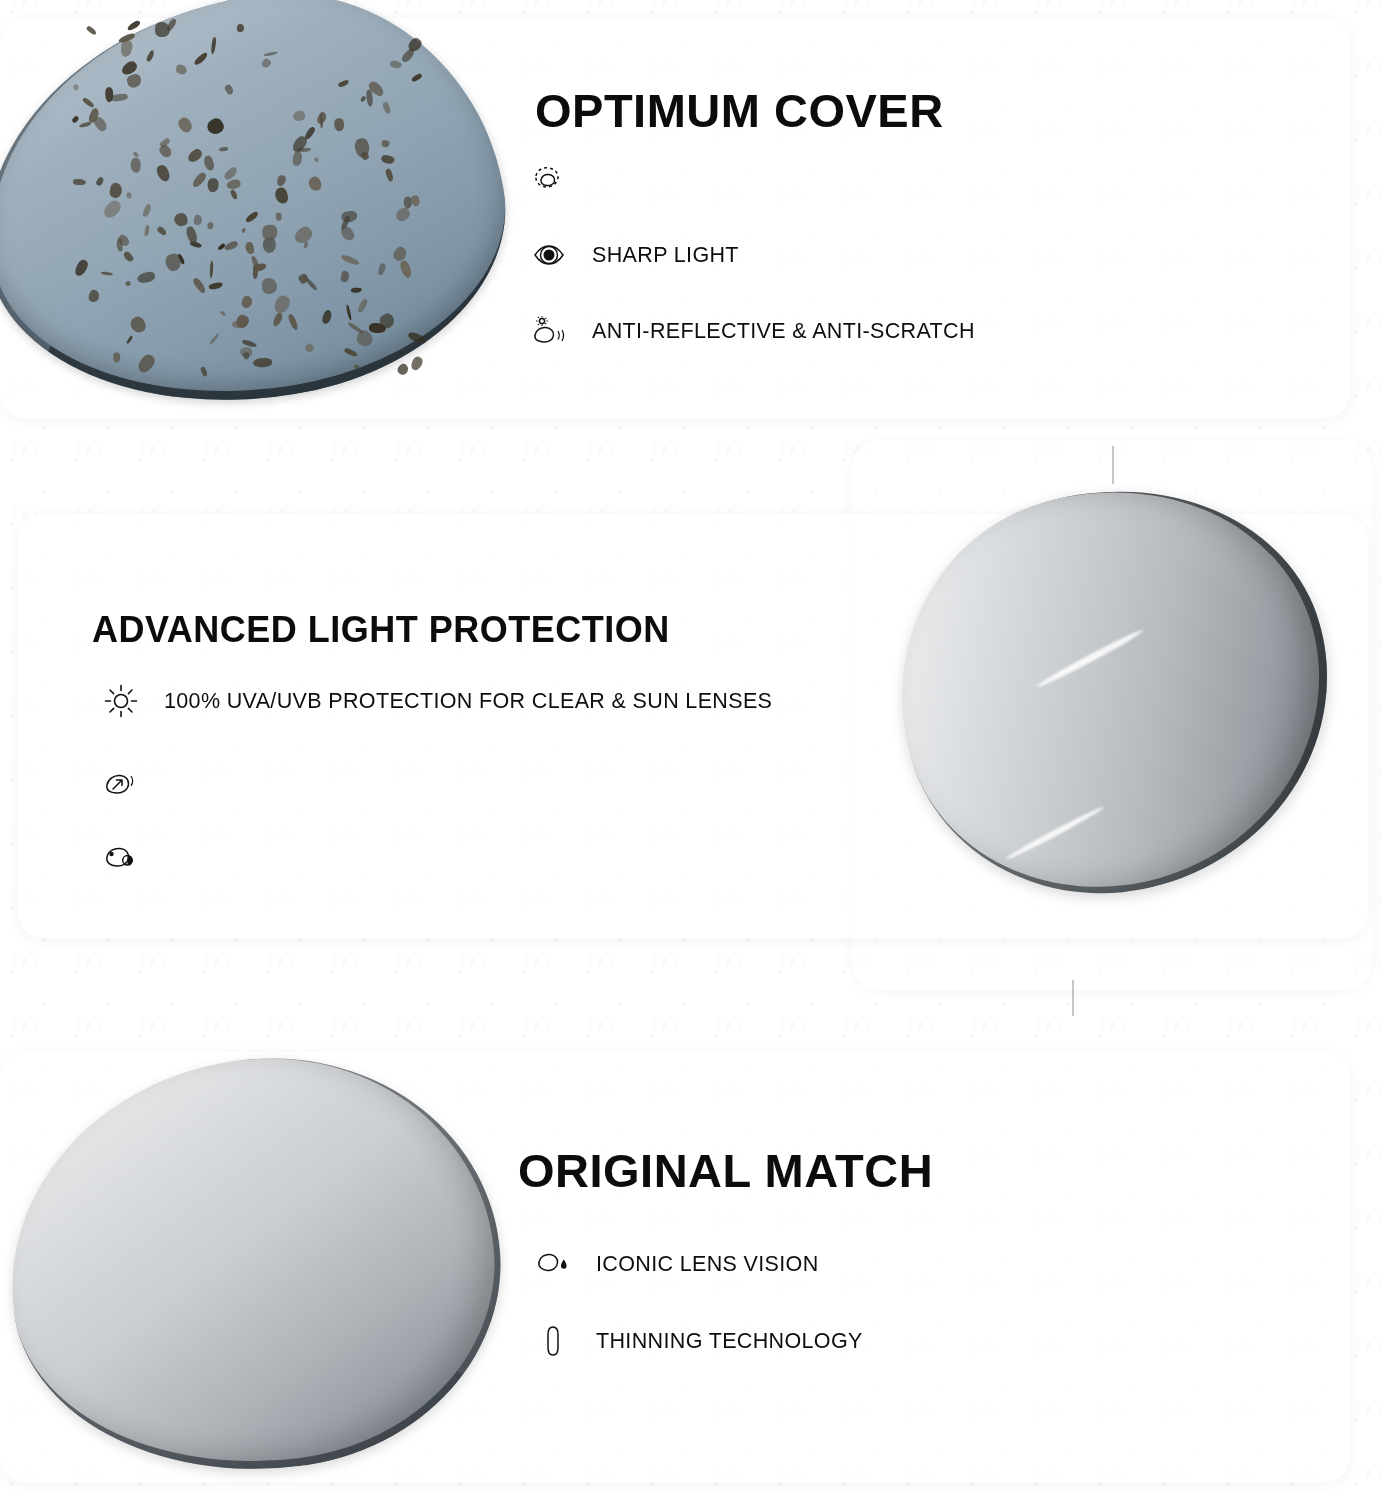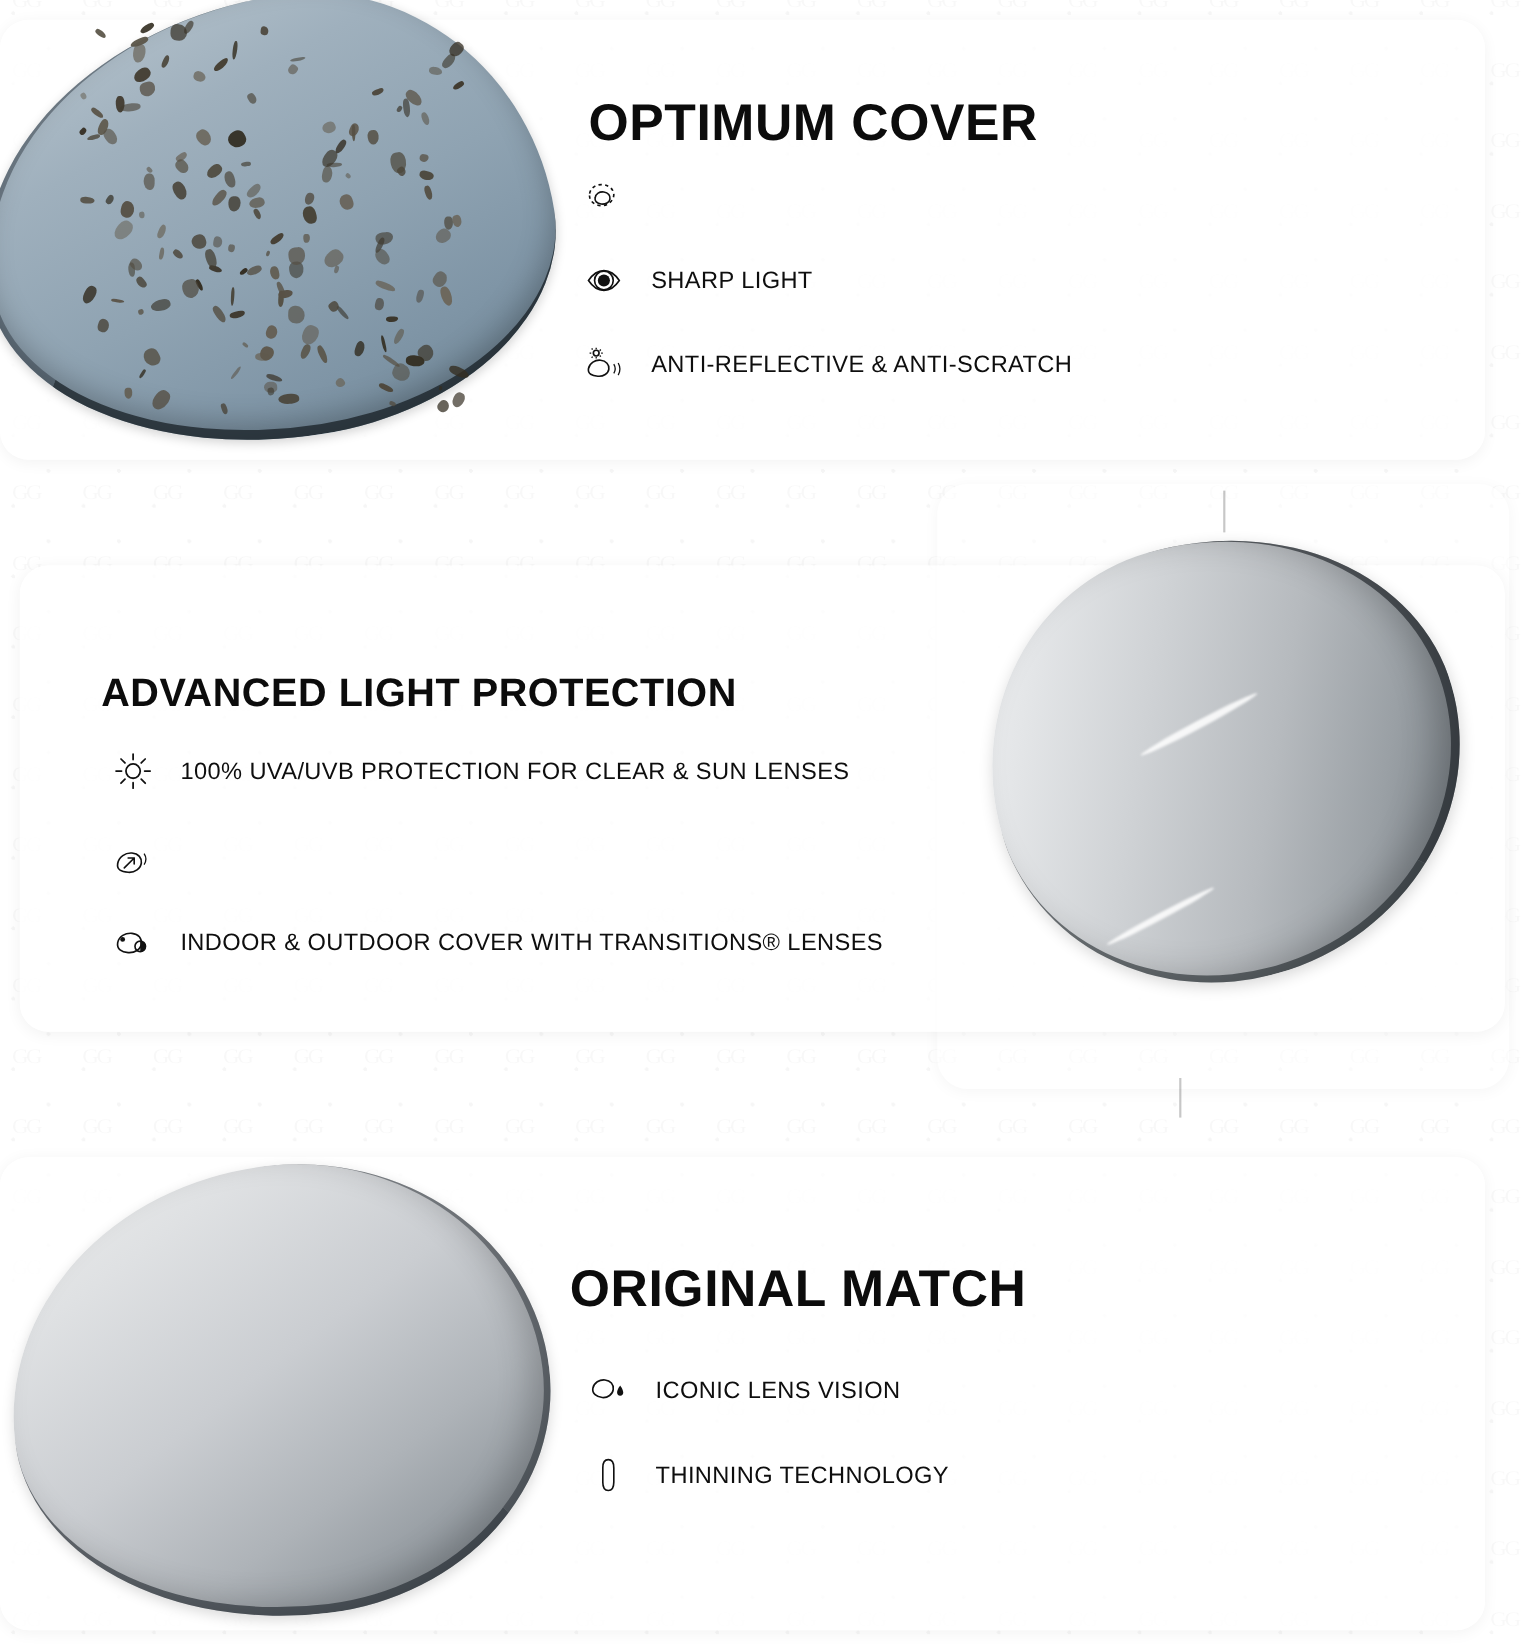--- a/index.html
+++ b/index.html
@@ -970,21 +970,20 @@
 
 <div class="feat g2 g2-r3">
   <span class="icon">
     <svg width="40" height="40" viewBox="0 0 40 40" fill="none" stroke="#111" stroke-width="1.5">
       <path d="M6 20c1-6 7-9 13-8.5 6 .5 9 4.5 8.5 9.5-.5 5-6 8.5-12 8C9.5 28.5 5 26 6 20z"></path>
       <circle cx="10.5" cy="17" r="2.2" fill="#111" stroke="none"></circle>
       <path d="M26.5 18.5a4.8 4.8 0 0 1 0 9.6z" fill="#111" stroke="none"></path>
       <circle cx="26.5" cy="23.3" r="4.8"></circle>
     </svg>
   </span>
-  <span class="label">INDOOR &amp; OUTDOOR COVER WITH TRANSITIONS® LENSES</span>
 </div>
 
 <div class="feat g3 g3-r1">
   <span class="icon">
     <svg width="40" height="40" viewBox="0 0 40 40" fill="none" stroke="#111" stroke-width="1.5">
       <path d="M6 18c1-5 6-8 11-7.5 5 .5 8 4 7.5 8.5-.5 4.5-5 8-10 7.5C9.5 26 5 23 6 18z"></path>
       <path d="M28 22c0-3 2.8-6.5 2.8-6.5S33.6 19 33.6 22a2.8 2.8 0 1 1-5.6 0z" fill="#111" stroke="none"></path>
     </svg>
   </span>
   <span class="label">ICONIC LENS VISION</span>

